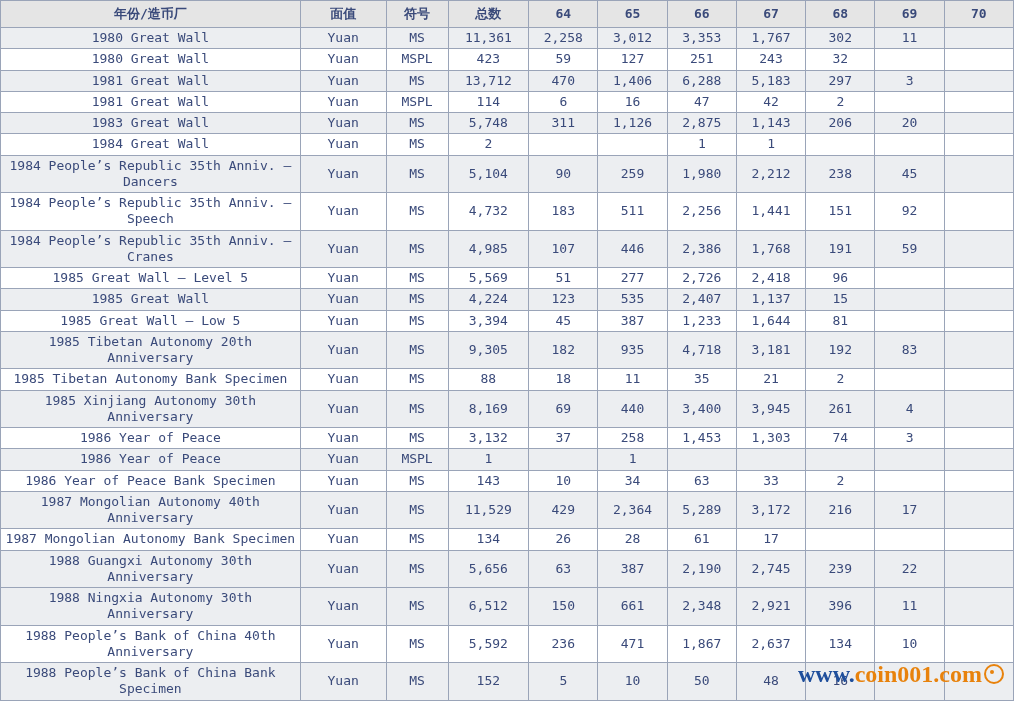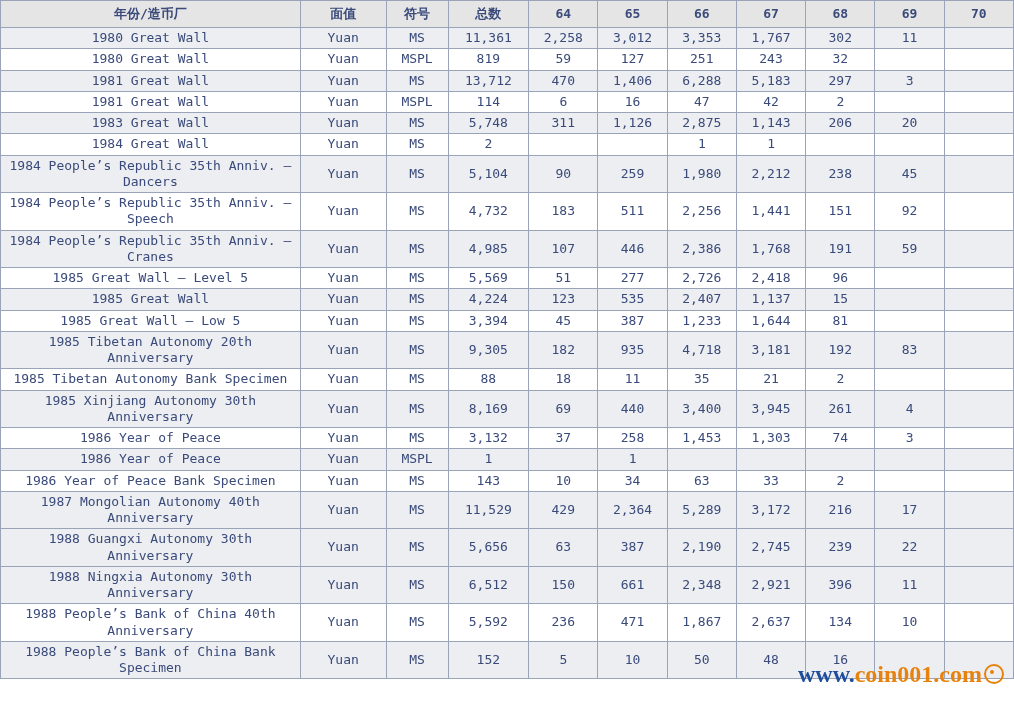--- a/index.html
+++ b/index.html
@@ -132,21 +132,21 @@
         <td class="center alt-shade">3,353</td>
         <td class="center alt-shade">1,767</td>
         <td class="center alt-shade">302</td>
         <td class="center alt-shade">11</td>
         <td class="center alt-shade"></td>
       </tr>
       <tr>
         <td class="name plain">1980 Great Wall</td>
         <td class="center plain">Yuan</td>
         <td class="center plain">MSPL</td>
-        <td class="center plain">819</td>
+        <td class="center plain">423</td>
         <td class="center plain">59</td>
         <td class="center plain">127</td>
         <td class="center plain">251</td>
         <td class="center plain">243</td>
         <td class="center plain">32</td>
         <td class="center plain"></td>
         <td class="center plain"></td>
       </tr>
       <tr>
         <td class="name alt-shade">1981 Great Wall</td>
@@ -361,20 +361,33 @@
         <td class="center alt-shade">Yuan</td>
         <td class="center alt-shade">MS</td>
         <td class="center alt-shade">11,529</td>
         <td class="center alt-shade">429</td>
         <td class="center alt-shade">2,364</td>
         <td class="center alt-shade">5,289</td>
         <td class="center alt-shade">3,172</td>
         <td class="center alt-shade">216</td>
         <td class="center alt-shade">17</td>
         <td class="center alt-shade"></td>
+      </tr>
+      <tr>
+        <td class="name plain">1987 Mongolian Autonomy Bank Specimen</td>
+        <td class="center plain">Yuan</td>
+        <td class="center plain">MS</td>
+        <td class="center plain">134</td>
+        <td class="center plain">26</td>
+        <td class="center plain">28</td>
+        <td class="center plain">61</td>
+        <td class="center plain">17</td>
+        <td class="center plain"></td>
+        <td class="center plain"></td>
+        <td class="center plain"></td>
       </tr>
       <tr>
         <td class="name alt-shade">1988 Guangxi Autonomy 30th Anniversary</td>
         <td class="center alt-shade">Yuan</td>
         <td class="center alt-shade">MS</td>
         <td class="center alt-shade">5,656</td>
         <td class="center alt-shade">63</td>
         <td class="center alt-shade">387</td>
         <td class="center alt-shade">2,190</td>
         <td class="center alt-shade">2,745</td>

